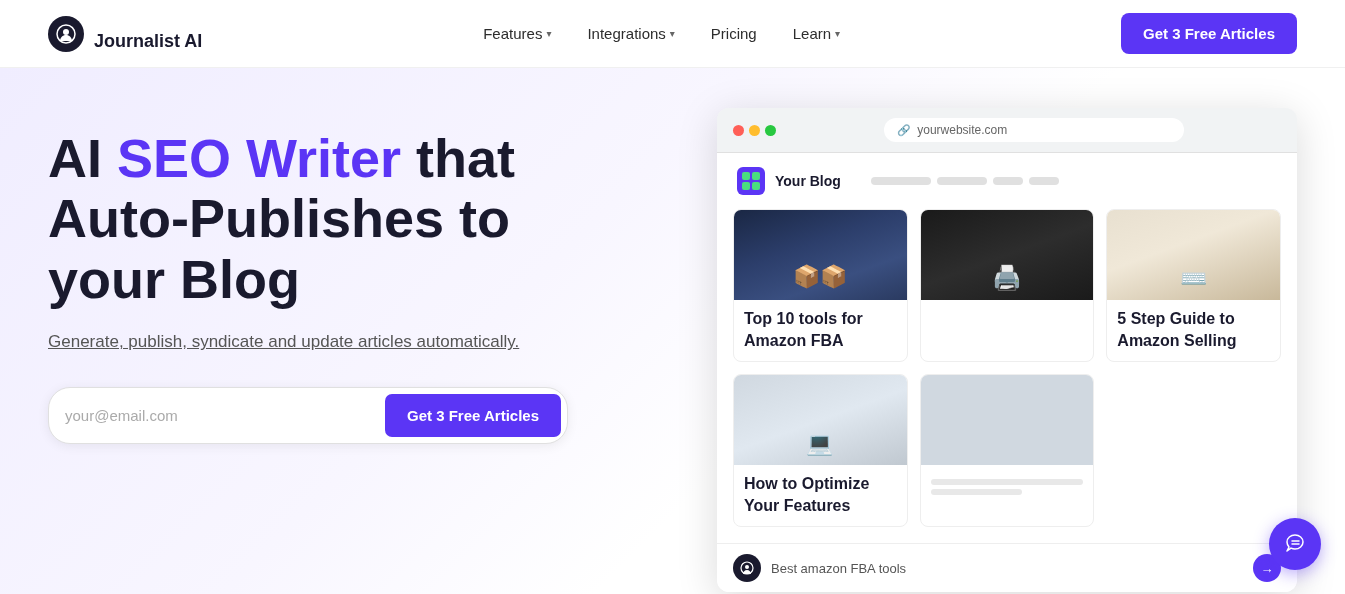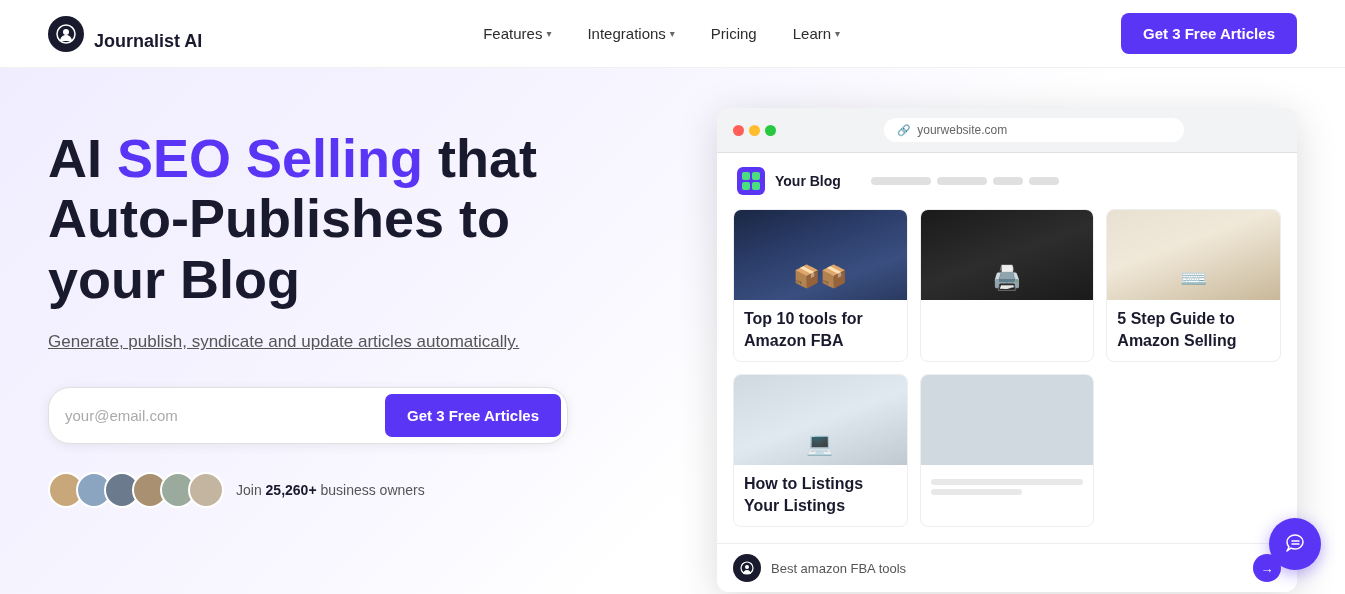--- a/index.html
+++ b/index.html
@@ -469,42 +469,29 @@
     </a>
   </div>
 
   <button class="nav-cta">Get 3 Free Articles</button>
 </nav>
 
 <section class="hero">
 
   <div class="hero-left">
     <h1 class="hero-headline">
-      <span>AI </span><span class="purple">SEO Selling</span><span> that Auto-Publishes to your Blog</span>
+      <span>AI </span><span class="purple">SEO Writer</span><span> that Auto-Publishes to your Blog</span>
     </h1>
     <p class="hero-subtext">Generate, publish, syndicate and update articles automatically.</p>
 
     <div class="hero-form">
       <input class="hero-email-input" type="email" placeholder="your@email.com" style="">
       <button class="hero-submit-btn">Get 3 Free Articles</button>
     </div>
 
-    <div class="hero-social-proof">
-      <div class="avatars">
-        <div class="avatar av1"></div>
-        <div class="avatar av2"></div>
-        <div class="avatar av3"></div>
-        <div class="avatar av4"></div>
-        <div class="avatar av5"></div>
-        <div class="avatar av6"></div>
-      </div>
-      <span class="social-text">
-        Join <strong>25,260+</strong><span> business owners</span>
-      </span>
-    </div>
   </div>
 
   <div class="hero-right">
     <div class="browser-window">
 
       <div class="browser-bar">
         <div class="browser-dots">
           <div class="dot dot-red"></div>
           <div class="dot dot-yellow"></div>
           <div class="dot dot-green"></div>
@@ -551,21 +538,21 @@
           <div class="article-card">
             <div class="article-img img-laptop-hands"></div>
             <div class="article-body">
               <div class="article-title-text">5 Step Guide to Amazon Selling</div>
             </div>
           </div>
 
           <div class="article-card">
             <div class="article-img img-laptop2"></div>
             <div class="article-body">
-              <div class="article-title-text">How to Listings Your Listings</div>
+              <div class="article-title-text">How to Optimize Your Features</div>
             </div>
           </div>
 
           <div class="article-card">
             <div class="article-img-placeholder"></div>
             <div class="article-body">
               <div class="article-lines">
                 <div class="article-line"></div>
                 <div class="article-line short"></div>
               </div>

